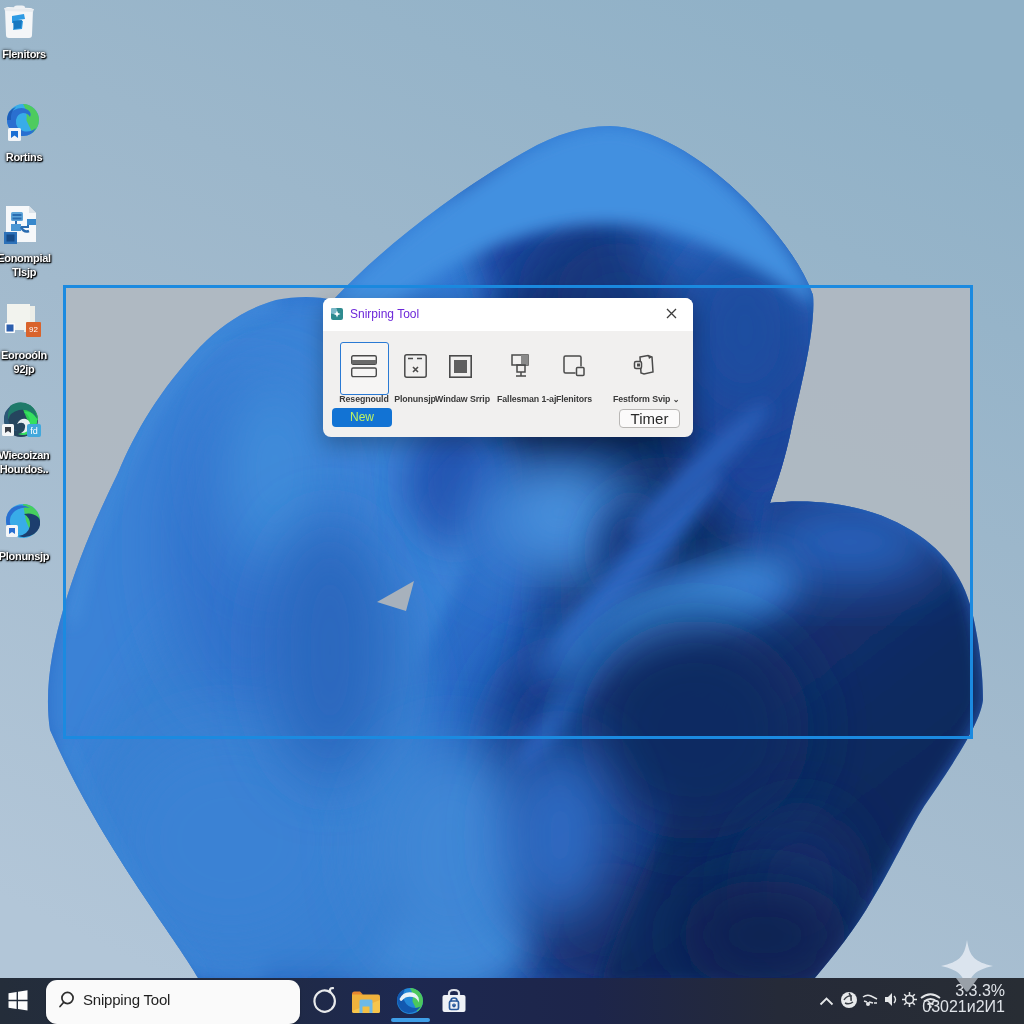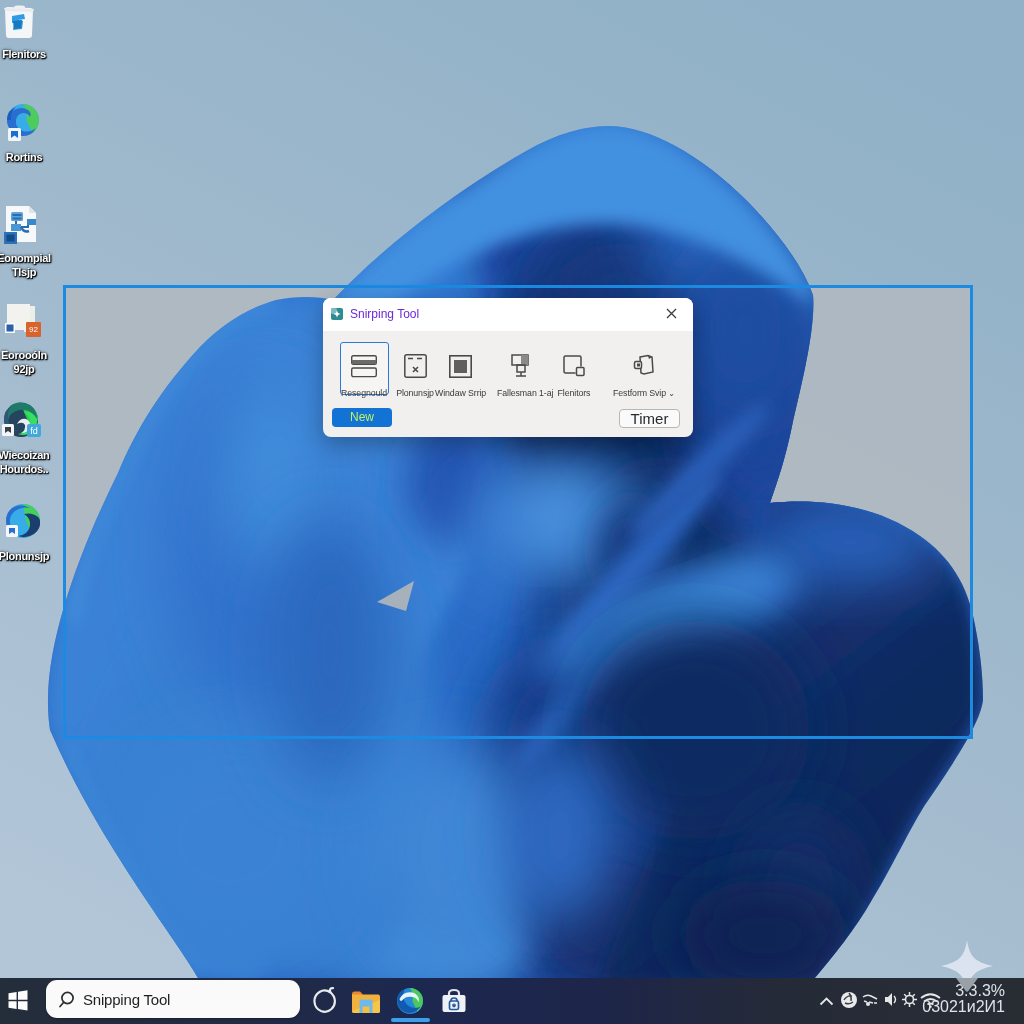--- a/index.html
+++ b/index.html
@@ -11,34 +11,34 @@
        border:3px solid #1b8ae0;box-sizing:border-box;}
   
   #win{position:absolute;left:323px;top:298px;width:370px;height:139px;
        background:#f1f0ef;border-radius:8px;box-shadow:0 8px 22px rgba(0,0,0,0.28);}
   #titlebar{position:absolute;left:0;top:0;right:0;height:33px;background:#ffffff;
        border-radius:8px 8px 0 0;}
   #titletext{position:absolute;left:27px;top:8.5px;font-size:12px;color:#6d28d9;}
   #closex{position:absolute;right:16px;top:7px;font-size:15px;color:#404040;}
   .tool{position:absolute;top:44px;width:50px;text-align:center;}
   .tool .glyph{height:34px;position:relative;}
-  .tool .lbl{font-size:8.8px;color:#3a3a3a;margin-top:12px;white-space:nowrap;letter-spacing:-0.1px;}
+  .tool .lbl{font-size:8.8px;color:#3a3a3a;margin-top:18px;white-space:nowrap;letter-spacing:-0.1px;font-weight:bold;}
   #newbtn{position:absolute;left:9px;top:110px;width:60px;height:19px;background:#1273d4;
        border-radius:4px;color:#bef264;font-size:12px;text-align:center;line-height:19px;}
   #timerbtn{position:absolute;right:13px;top:111px;width:59px;height:17px;background:#fbfafa;
        border:1px solid #b9b7b5;border-radius:4px;color:#2a2a2a;font-size:15px;text-align:center;line-height:17px;}
   
   .dicon{position:absolute;width:78px;text-align:center;color:#fff;}
   .dicon .dlbl{font-size:11px;line-height:13.5px;font-weight:bold;margin-top:7px;letter-spacing:-0.3px;
       text-shadow:0 1px 2px #000,0 0 3px #000,1px 1px 1px #000;}
   .dicon svg{display:block;}
   
   #taskbar{position:absolute;left:0;top:978px;width:1024px;height:46px;
       background:linear-gradient(90deg,#242d3a 0%,#212b42 22%,#1d2850 40%,#1d254a 58%,#252a38 76%,#282d34 100%);}
-  #searchbox{position:absolute;left:46px;top:2px;width:254px;height:38px;background:#fafafa;
+  #searchbox{position:absolute;left:46px;top:2px;width:254px;height:44px;background:#fafafa;
       border-radius:11px;box-shadow:0 1px 2px rgba(0,0,0,0.3);}
   #searchtext{position:absolute;left:37px;top:11px;font-size:15px;color:#1f1f1f;letter-spacing:-0.2px;}
   #clock{position:absolute;right:19px;top:5px;text-align:right;color:#dfe3e8;font-size:16px;line-height:15.5px;}
 </style>
 </head>
 <body>
 <svg id="wall" width="1024" height="1024" viewBox="0 0 1024 1024">
 <defs>
   <linearGradient id="bgG" x1="0.75" y1="0" x2="0.25" y2="1">
     <stop offset="0" stop-color="#90b1c7"></stop>

